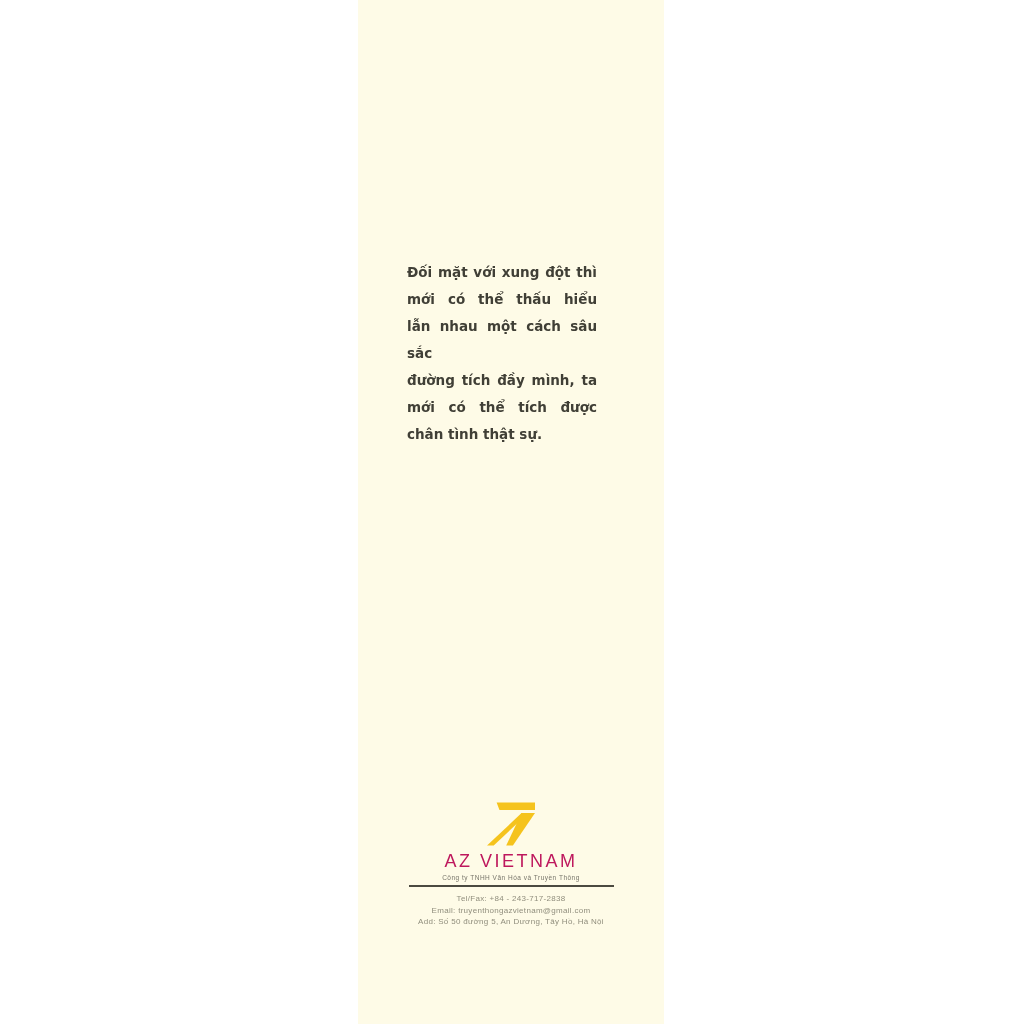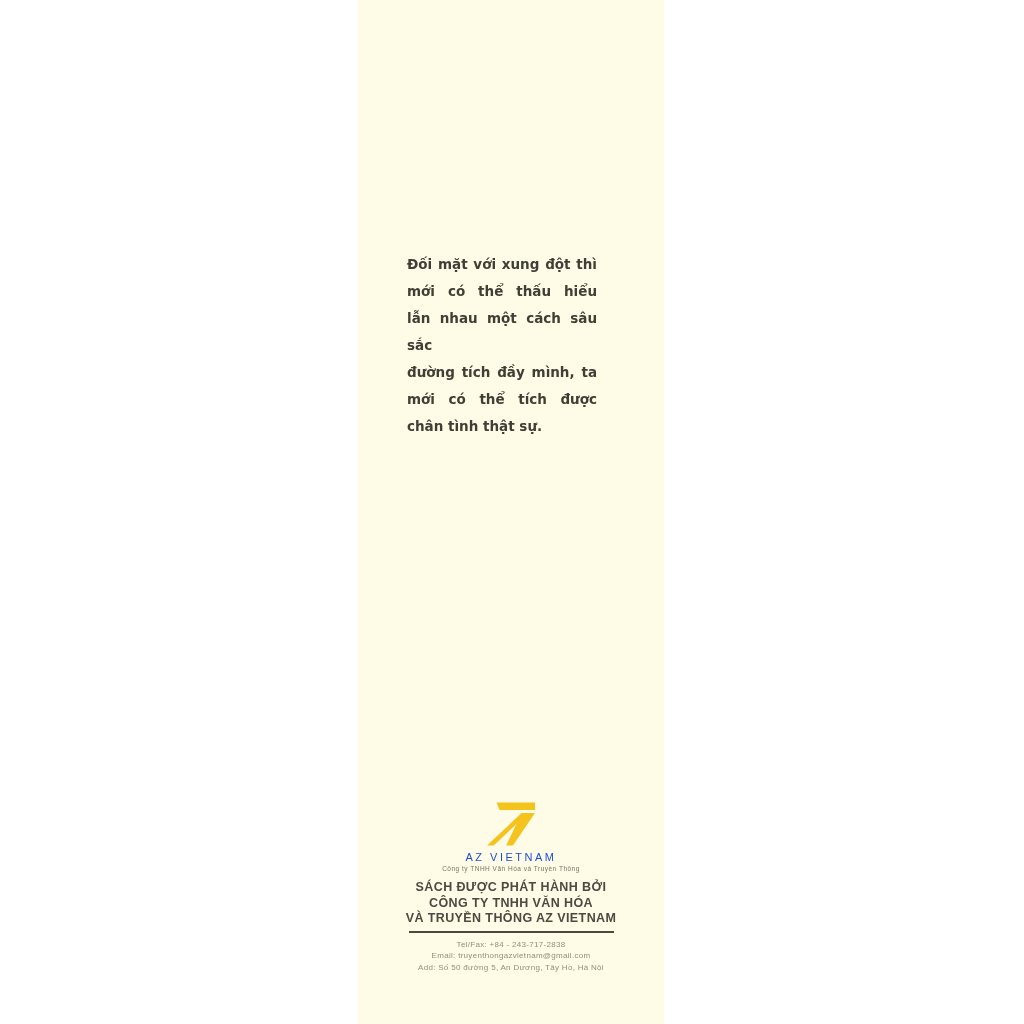--- a/index.html
+++ b/index.html
@@ -17,21 +17,21 @@
     top: 0;
     width: 306px;
     height: 1024px;
     background: #fefbe7;
   }
   .quote-block {
     position: absolute;
     top: 251px;
     left: 0;
     right: 18px;
-    margin: 0 auto;
+    margin: 8px auto;
     width: 190px;
   }
   .quote-line {
     font-family: "DejaVu Sans", "Liberation Sans", sans-serif;
     font-size: 13.5px;
     font-weight: 600;
     line-height: 27px;
     color: #403f36;
     text-align: justify;
     text-align-last: justify;
@@ -49,24 +49,24 @@
     text-align: center;
   }
   .logo-svg {
     display: block;
     margin: 0 auto;
     width: 48px;
     height: 44px;
   }
   .brand-name {
     margin-top: 5px;
-    font-size: 11px;
+    font-size: 18px;
     font-weight: 500;
     letter-spacing: 2.5px;
-    color: #1d4ed8;
+    color: #be185d;
   }
   .brand-tagline {
     margin-top: 2px;
     font-size: 6.5px;
     letter-spacing: 0.5px;
     color: #77756a;
   }
   .dist-block {
     margin-top: 8px;
   }
@@ -109,25 +109,20 @@
 
     <svg class="logo-svg" viewBox="0 0 100 90" aria-hidden="true">
       <polygon points="20,0 100,0 100,16 26,16" fill="#f5c31d"></polygon>
       <polygon points="0,90 72,22 86,22 14,90" fill="#f5c31d"></polygon>
       <polygon points="72,22 100,22 54,90 40,90" fill="#f5c31d"></polygon>
     </svg>
 
     <div class="brand-name">AZ VIETNAM</div>
     <div class="brand-tagline">Công ty TNHH Văn Hóa và Truyền Thông</div>
 
-    <div class="dist-block">
-      <div class="dist-line">SÁCH ĐƯỢC PHÁT HÀNH BỞI</div>
-      <div class="dist-line">CÔNG TY TNHH VĂN HÓA</div>
-      <div class="dist-line">VÀ TRUYỀN THÔNG AZ VIETNAM</div>
-    </div>
 
     <hr class="divider-rule">
 
     <div>
       <div class="contact-line">Tel/Fax: +84 - 243-717-2838</div>
       <div class="contact-line">Email: truyenthongazvietnam@gmail.com</div>
       <div class="contact-line">Add: Số 50 đường 5, An Dương, Tây Hồ, Hà Nội</div>
     </div>
 
   </div>

